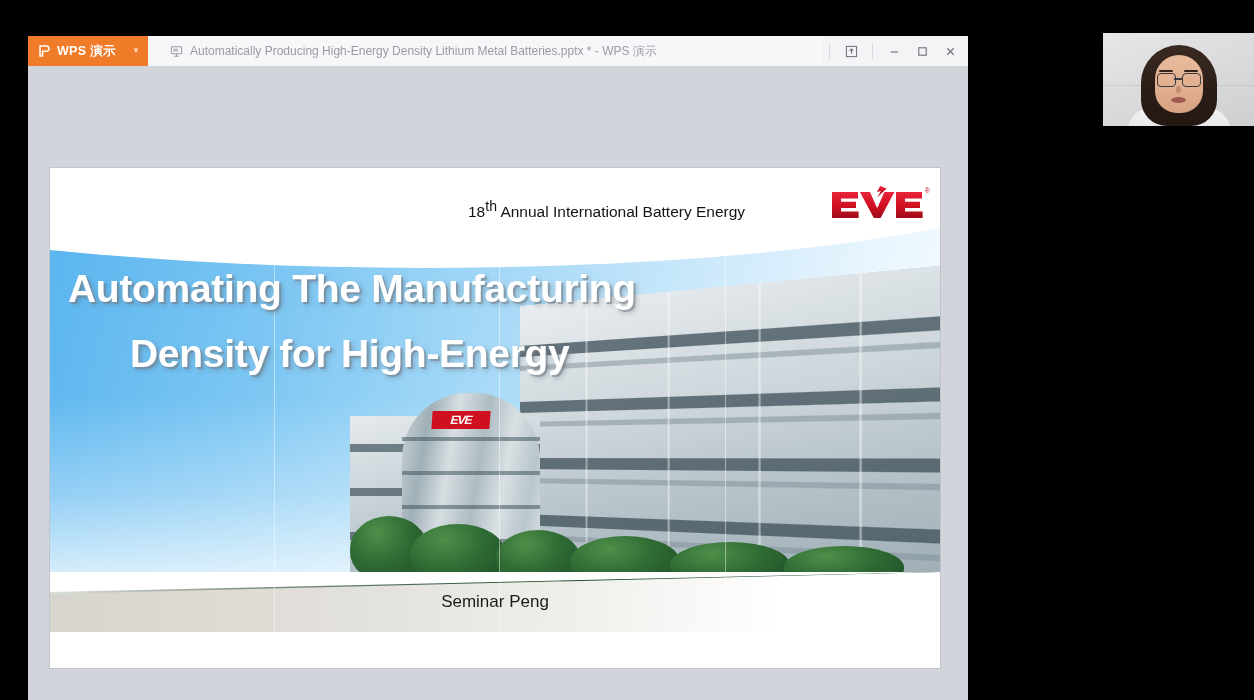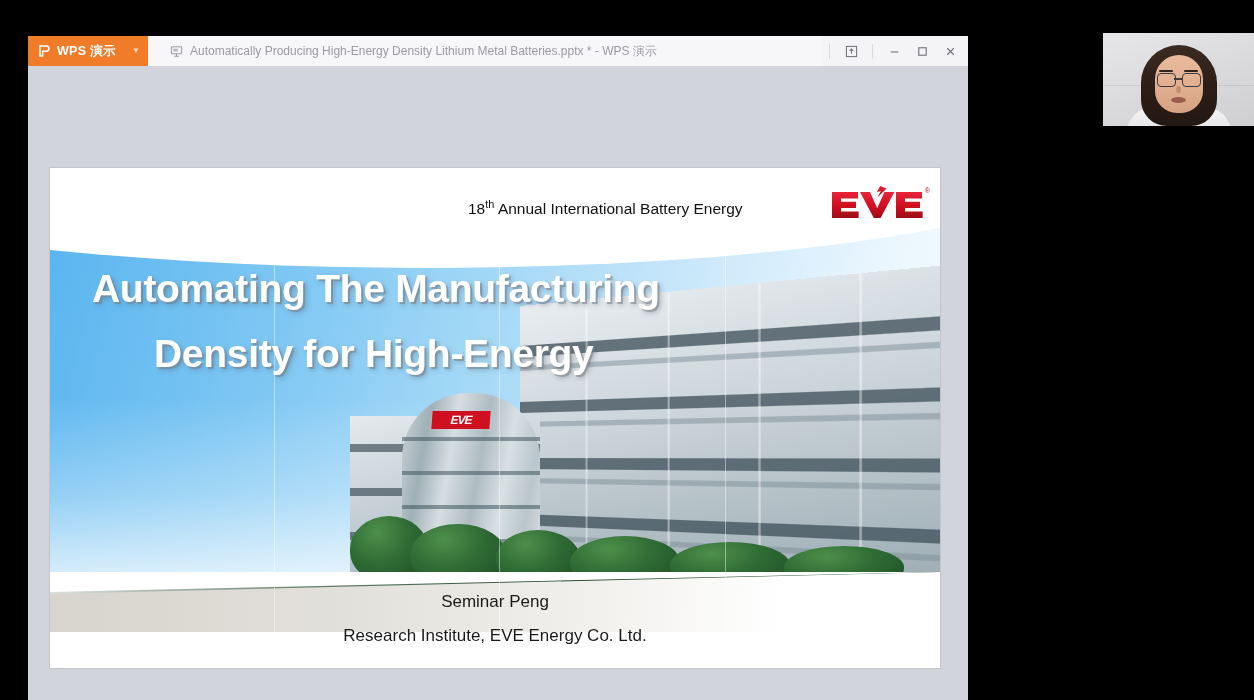--- a/index.html
+++ b/index.html
@@ -75,29 +75,29 @@
   .ground{position:absolute;left:0;top:404px;width:890px;height:96px;background:#ffffff;}
   .road{position:absolute;left:0;top:0;width:890px;height:60px;
     background:linear-gradient(92deg,#d7d4cd 0%,#e3e1db 35%,#f2f1ee 62%,#ffffff 82%);
     clip-path:polygon(0 22px,890px 0,890px 60px,0 60px);}
   .hedge{position:absolute;left:0;top:0;width:890px;height:26px;
     clip-path:polygon(0 20px,890px 0,890px 8px,0 26px);
     background:linear-gradient(90deg,rgba(26,62,34,.15) 0%,rgba(26,62,34,.55) 22%,#1f4a2a 55%,#1b4526 100%);}
 
   
   .seminar{position:absolute;left:418px;top:30px;font-size:15.5px;color:#111214;white-space:nowrap;}
-  .seminar sup{font-size:11px;vertical-align:super;}
+  .seminar sup{font-size:14px;vertical-align:super;}
 
   .eve-logo{position:absolute;left:780px;top:18px;width:96px;height:36px;}
   .eve-logo .reg{position:absolute;right:-4px;top:1px;font-size:7px;color:#b01020;}
 
   
   .title-wrap{position:absolute;left:0;top:100px;width:890px;}
   .tline{font-weight:bold;font-size:39px;line-height:1.07;letter-spacing:-.3px;color:#ffffff;
-    text-shadow:2px 2px 0 rgba(120,128,136,.55), 3px 3px 5px rgba(90,100,110,.40);white-space:nowrap;margin-left:24px;}
+    text-shadow:2px 2px 0 rgba(120,128,136,.55), 3px 3px 5px rgba(90,100,110,.40);white-space:nowrap;}
   .tl1{padding-left:18px;}
   .tl2{padding-left:80px;margin-top:23px;}
   .tl3{padding-left:18px;margin-top:23px;color:#fdfdfd;
     text-shadow:2px 2px 0 rgba(150,158,166,.55), 3px 3px 6px rgba(120,130,140,.35);}
 
   
   .author{position:absolute;left:0;top:424px;width:890px;text-align:center;}
   .a1{font-size:17px;color:#1a1a1a;}
   .a2{font-size:17px;color:#1a1a1a;margin-top:14px;}
 
@@ -266,21 +266,20 @@
           <span class="reg">®</span>
         </div>
 
         <div class="title-wrap">
           <div class="tline tl1">Automating The Manufacturing</div>
           <div class="tline tl2">Density for High-Energy</div>
         </div>
 
         <div class="author">
           <div class="a1">Seminar Peng</div>
-          <div class="a2">Research Institute, EVE Energy Co. Ltd.</div>
         </div>
 
       </div>
     </div>
   </div>
 
   <div id="webcam">
     <div class="wc-bg"></div>
     <div class="wc-wallline"></div>
     <div class="wc-shoulders"></div>

